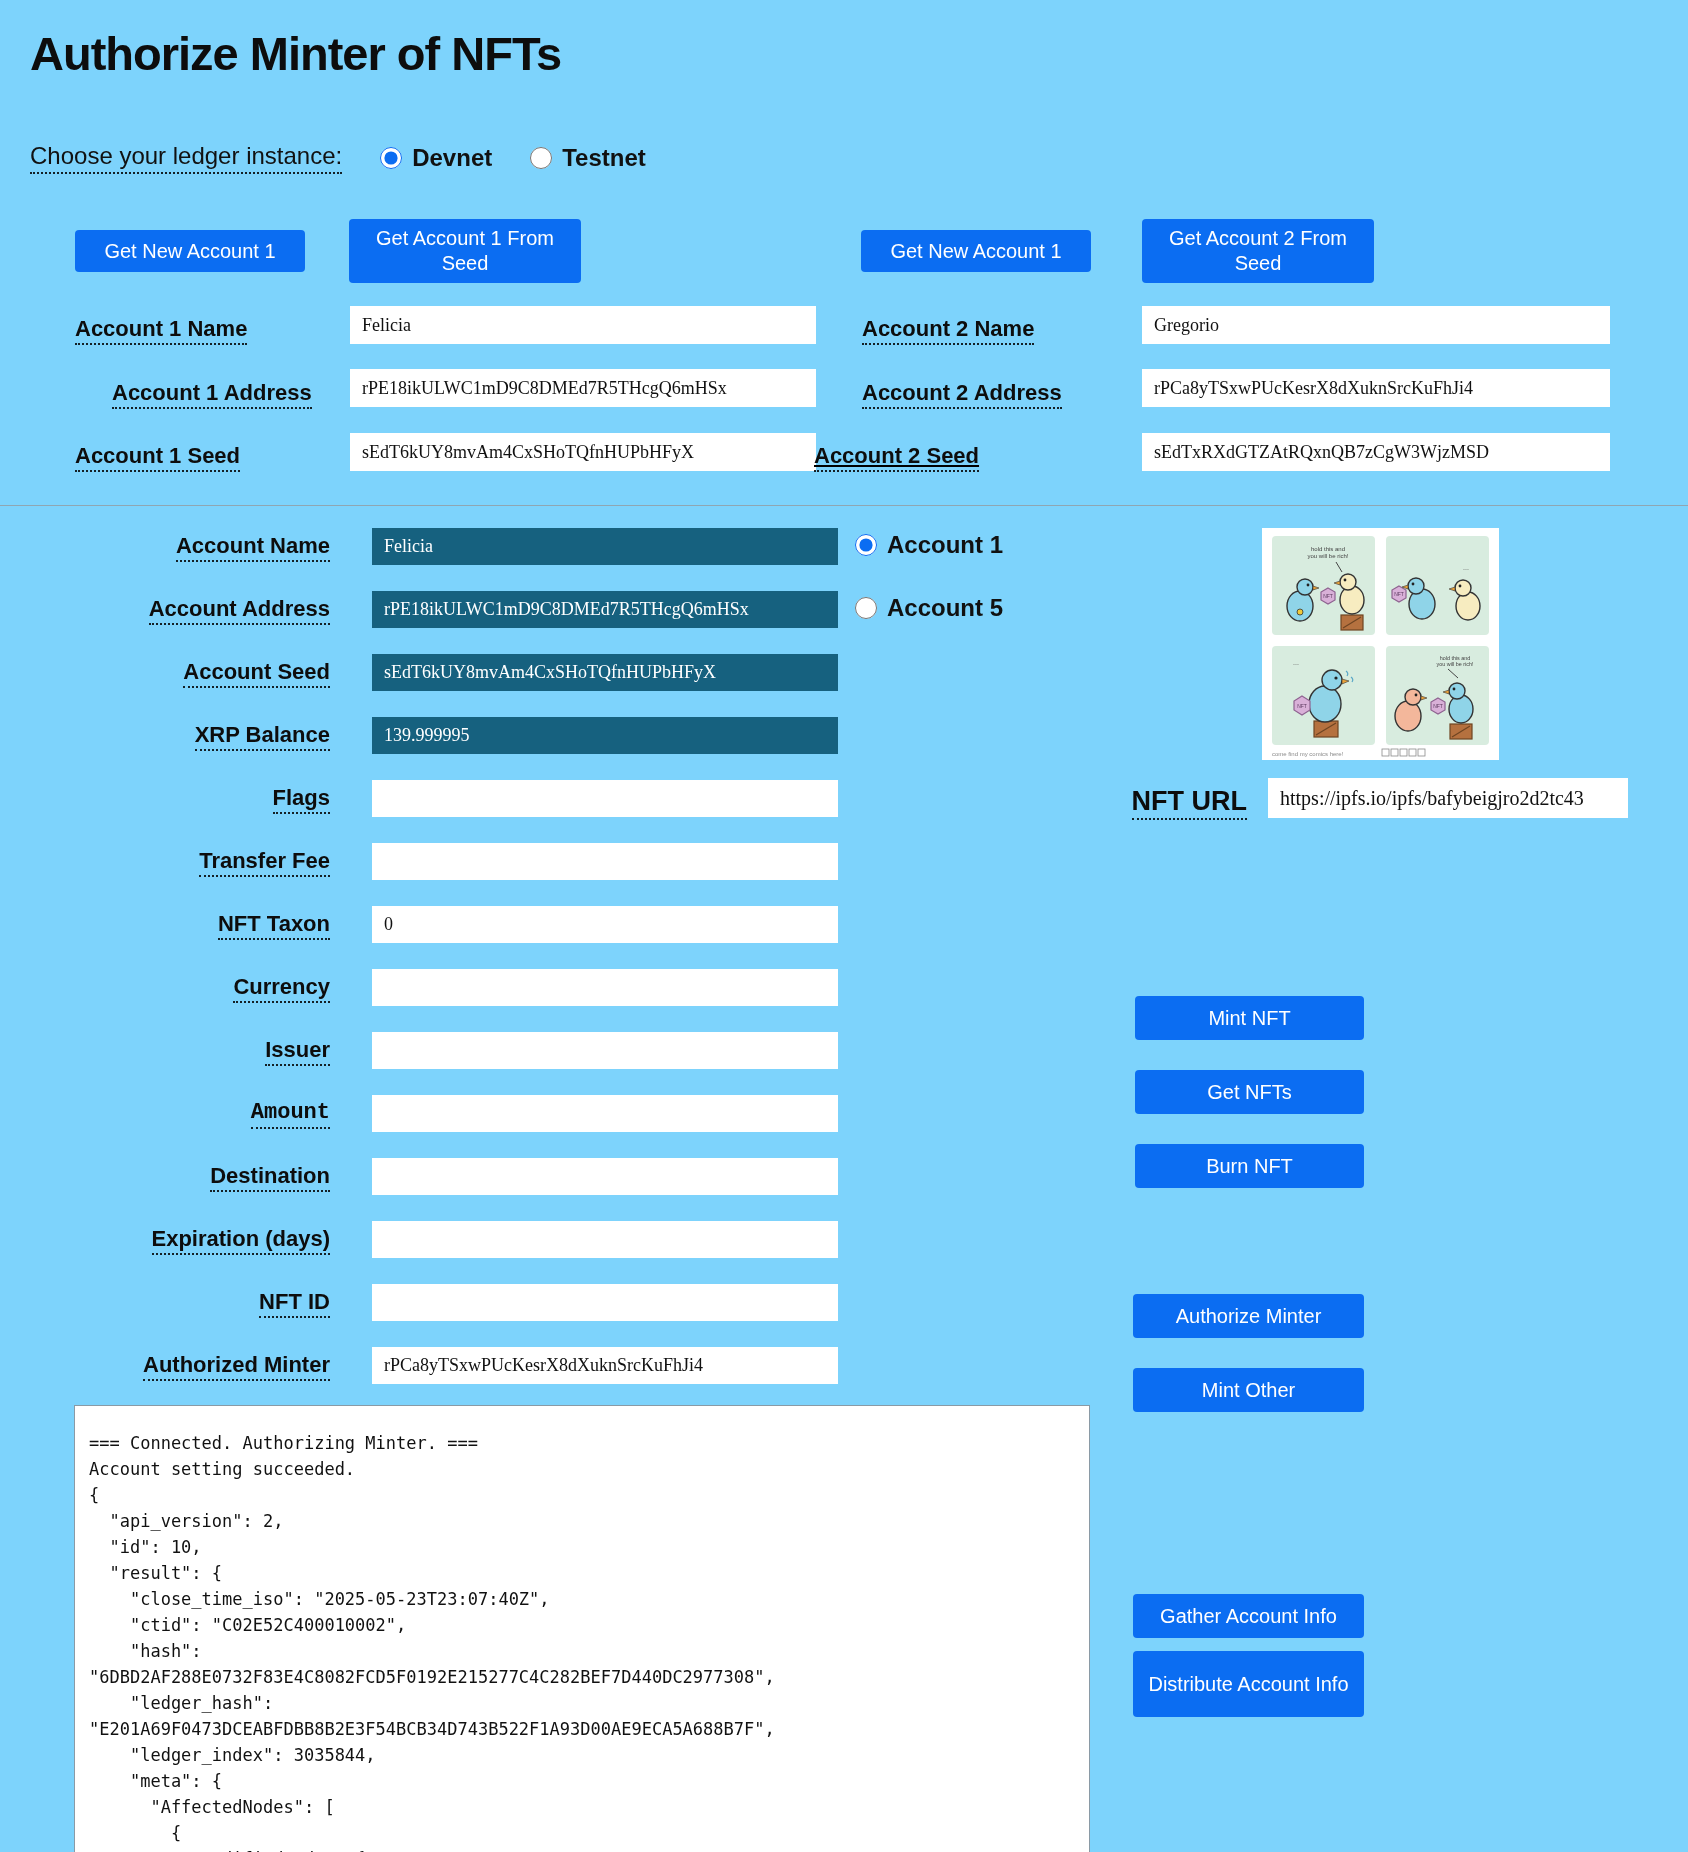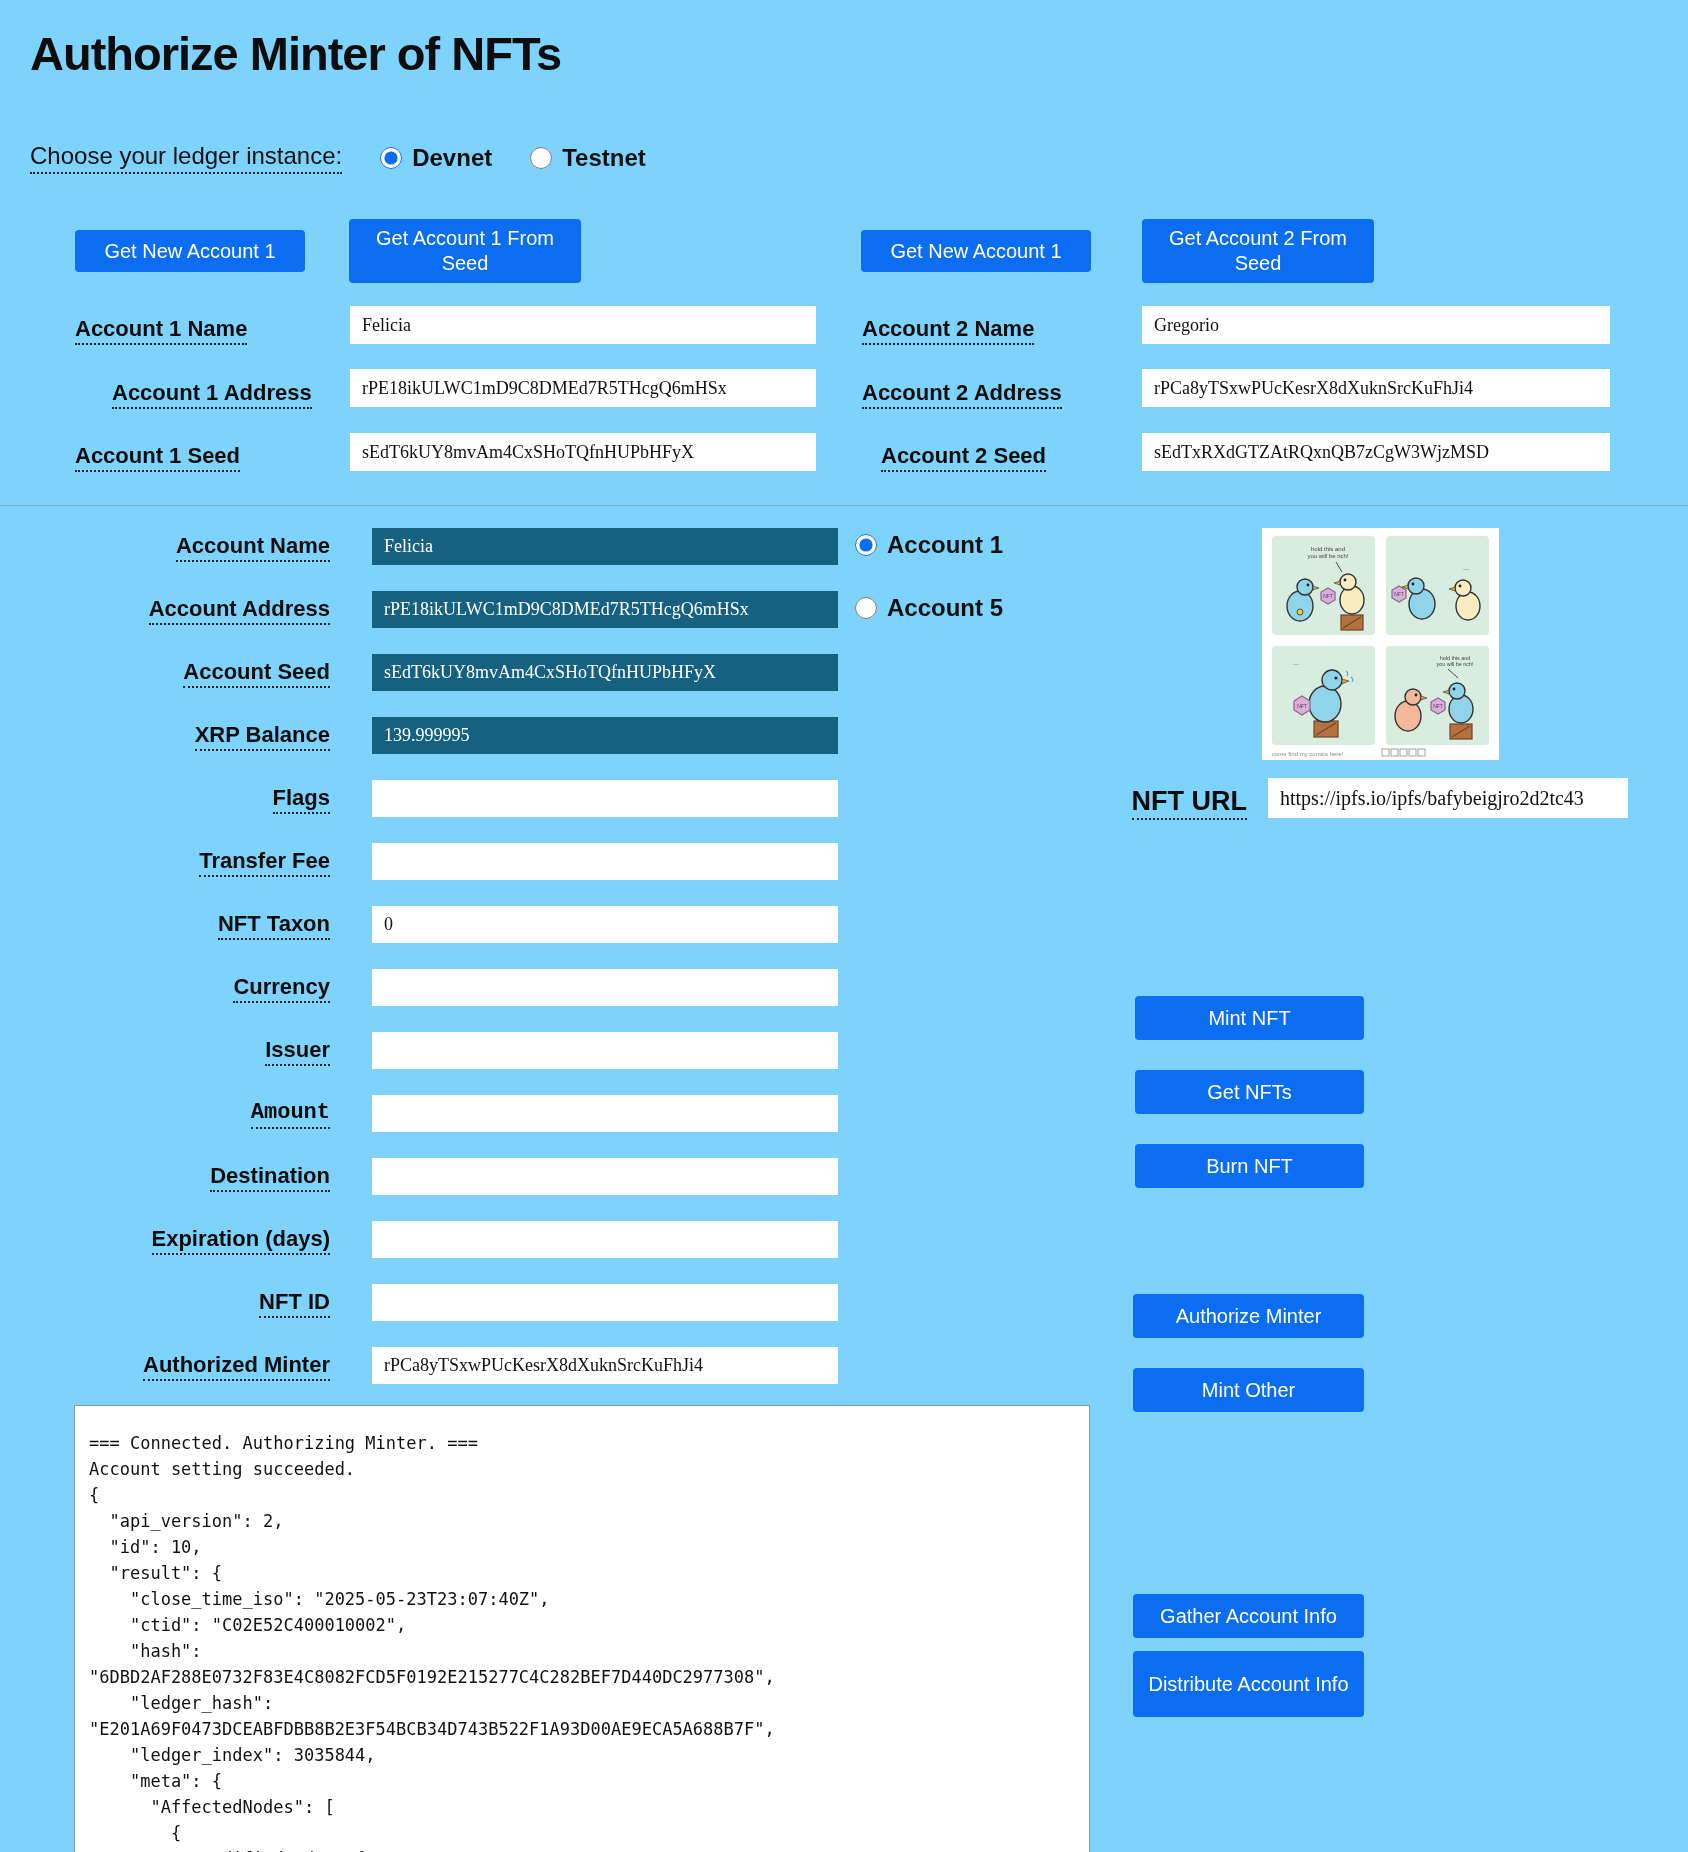--- a/index.html
+++ b/index.html
@@ -51,21 +51,21 @@
   <input class="inp" style="left: 350px; top: 306px; width: 466px; height: 38px;" value="Felicia">
   <div class="toplabel" style="left:75px;top:380px;margin-left:37px;"><span class="flabel dotted">Account 1 Address</span></div>
   <input class="inp" style="left: 350px; top: 369px; width: 466px; height: 38px;" value="rPE18ikULWC1mD9C8DMEd7R5THcgQ6mHSx">
   <div class="toplabel" style="left:75px;top:443px;"><span class="flabel dotted">Account 1 Seed</span></div>
   <input class="inp" style="left: 350px; top: 433px; width: 466px; height: 38px;" value="sEdT6kUY8mvAm4CxSHoTQfnHUPbHFyX">
 
   <div class="toplabel" style="left:862px;top:316px;"><span class="flabel dotted">Account 2 Name</span></div>
   <input class="inp" style="left: 1142px; top: 306px; width: 468px; height: 38px;" value="Gregorio">
   <div class="toplabel" style="left:862px;top:380px;"><span class="flabel dotted">Account 2 Address</span></div>
   <input class="inp" style="left: 1142px; top: 369px; width: 468px; height: 38px;" value="rPCa8yTSxwPUcKesrX8dXuknSrcKuFhJi4">
-  <div class="toplabel" style="left:881px;top:443px;"><span class="flabel dotted">Account 2 Seed</span></div>
+  <div class="toplabel" style="left:814px;top:443px;text-decoration:underline;"><span class="flabel dotted">Account 2 Seed</span></div>
   <input class="inp" style="left: 1142px; top: 433px; width: 468px; height: 38px;" value="sEdTxRXdGTZAtRQxnQB7zCgW3WjzMSD">
 
   <div class="divider"></div>
 
   <div class="lrow" style="top:533px;"><span class="flabel dotted">Account Name</span></div>
   <input class="inp teal" style="left: 372px; top: 528px; width: 466px; height: 37px;" value="Felicia">
   <div class="lrow" style="top:596px;"><span class="flabel dotted">Account Address</span></div>
   <input class="inp teal" style="left: 372px; top: 591px; width: 466px; height: 37px;" value="rPE18ikULWC1mD9C8DMEd7R5THcgQ6mHSx">
   <div class="lrow" style="top:659px;"><span class="flabel dotted">Account Seed</span></div>
   <input class="inp teal" style="left: 372px; top: 654px; width: 466px; height: 37px;" value="sEdT6kUY8mvAm4CxSHoTQfnHUPbHFyX">

